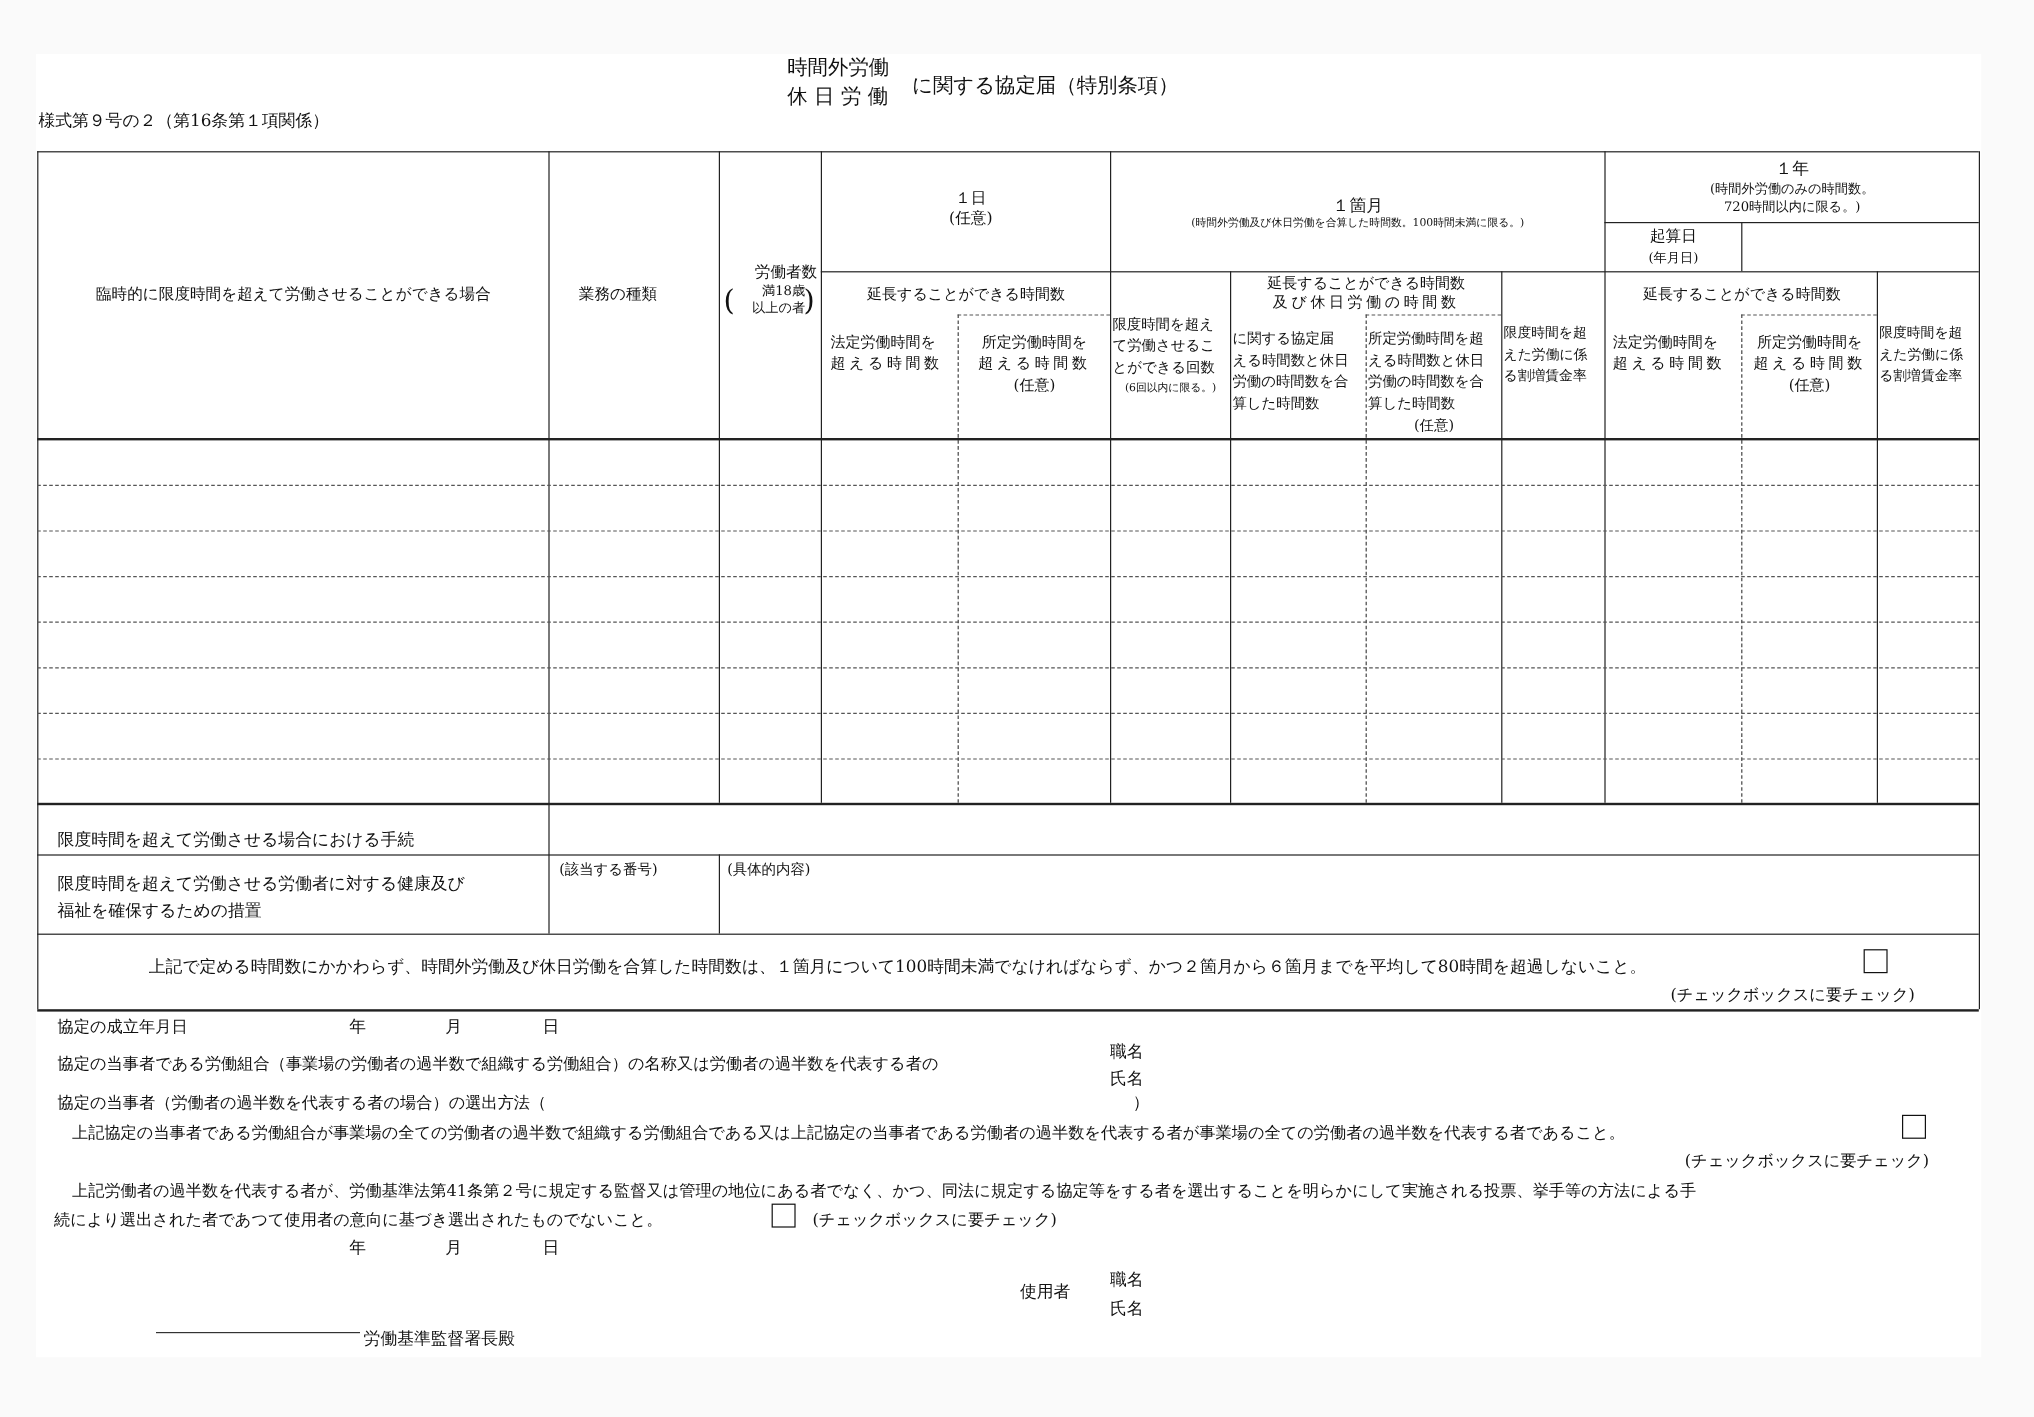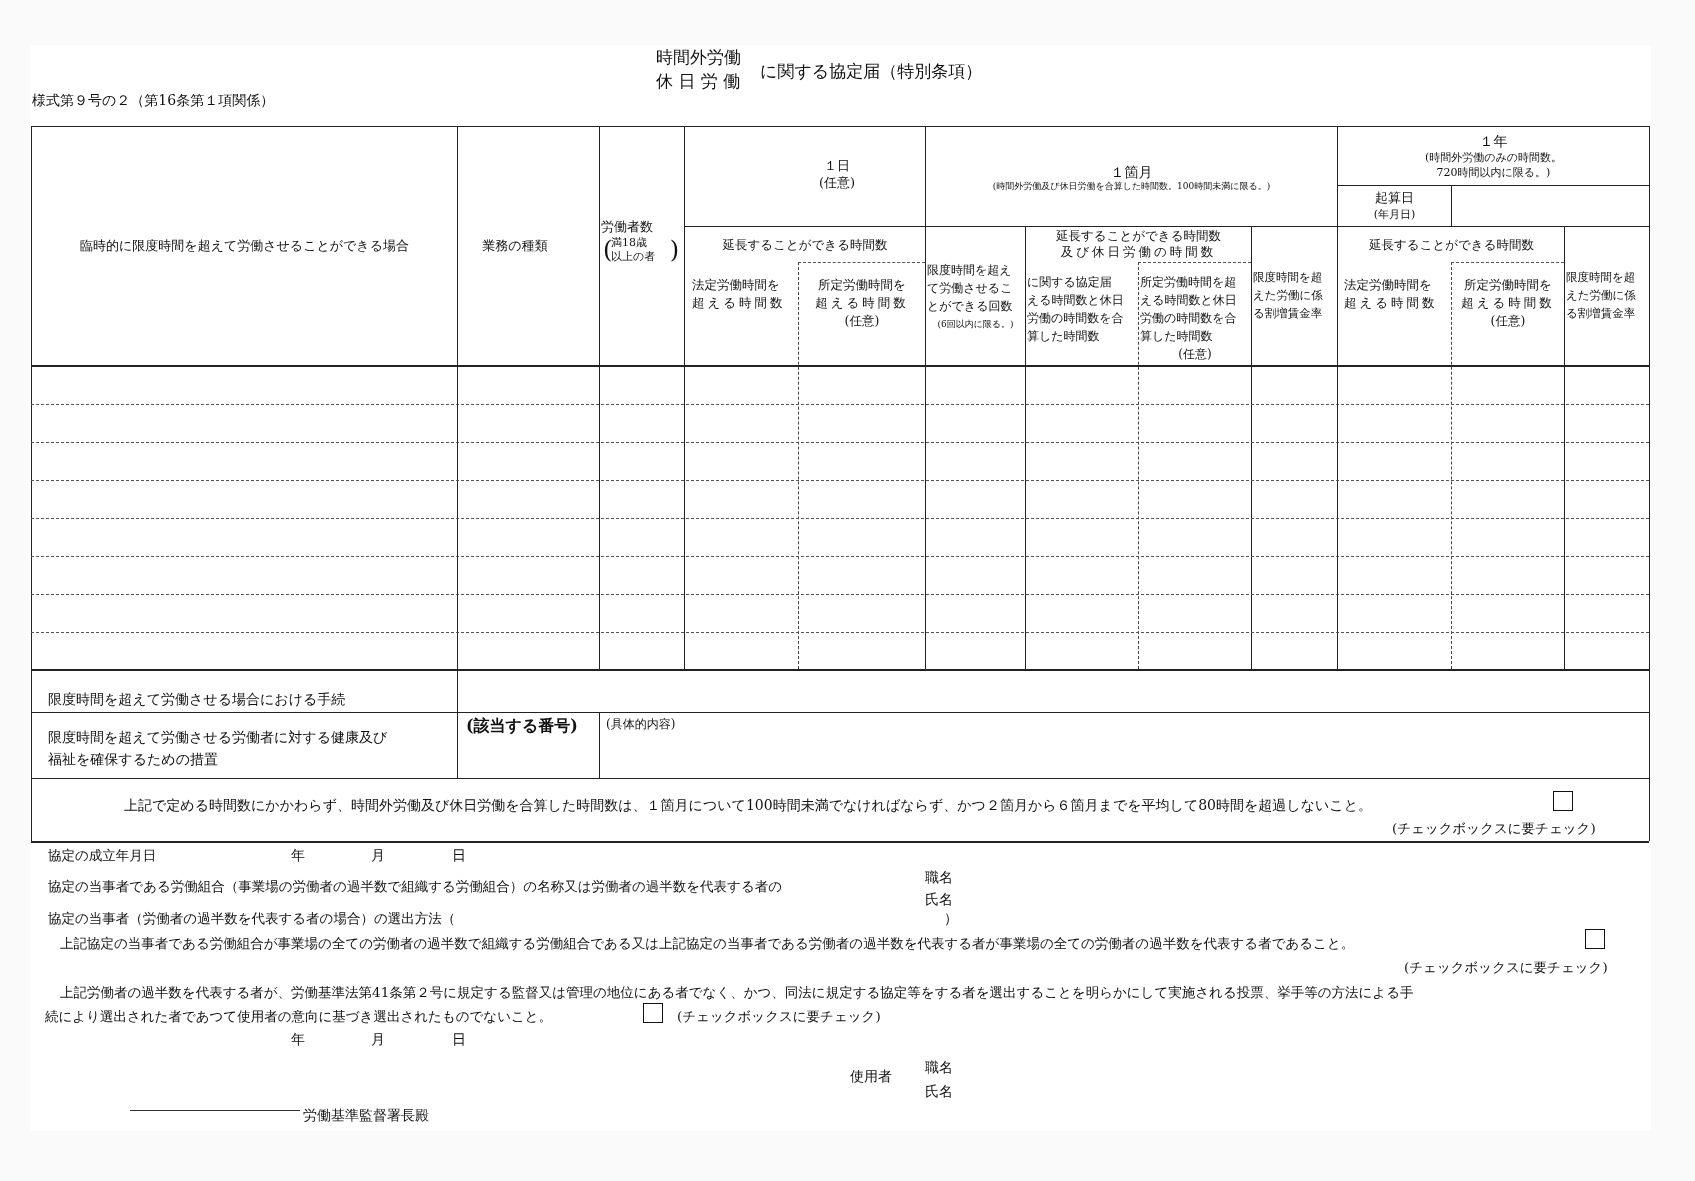--- a/index.html
+++ b/index.html
@@ -79,31 +79,31 @@
   <div class="hld" style="left:31px; top:480px; width:1618px;"></div>
   <div class="hld" style="left:31px; top:518px; width:1618px;"></div>
   <div class="hld" style="left:31px; top:556px; width:1618px;"></div>
   <div class="hld" style="left:31px; top:594px; width:1618px;"></div>
   <div class="hld" style="left:31px; top:632px; width:1618px;"></div>
 </div>
 
 <div class="cell hdr" style="left:33px; top:128px; width:423px; height:236px;">臨時的に限度時間を超えて労働させることができる場合</div>
 <div class="cell hdr" style="left:459px; top:128px; width:112px; height:236px;">業務の種類</div>
 
-<div class="abs" style="left:601px; top:218px; width:80px; text-align:left;">
+<div class="abs" style="left:601px; top:218px; width:80px; text-align:right;">
   <div class="hdr">労働者数</div>
   <div style="position:relative; font-size:11px; line-height:14px; padding:0 10px;">
     <span style="position:absolute; left:2px; top:2px; font-size:24px; line-height:24px;">(</span>
     <div>満18歳</div>
     <div>以上の者</div>
     <span style="position:absolute; right:2px; top:2px; font-size:24px; line-height:24px;">)</span>
   </div>
 </div>
 
-<div class="cell hdr" style="left:718px; top:150px; width:238px; height:50px; flex-direction:column;">
+<div class="cell hdr" style="left:690px; top:150px; width:238px; height:50px; flex-direction:column;">
   <div>１日</div>
   <div>(任意)</div>
 </div>
 <div class="cell sm" style="left:686px; top:232px; width:238px; height:26px; font-size:12.5px;">延長することができる時間数</div>
 <div class="cell-l hdr-s" style="left:692px; top:276px; width:104px;">
   <div>法定労働時間を</div>
   <div style="letter-spacing:3px;">超える時間数</div>
 </div>
 <div class="cell-l hdr-s" style="left:800px; top:276px; width:124px; text-align:center;">
   <div>所定労働時間を</div>
@@ -181,21 +181,21 @@
   <div class="inrow" style="left:33px; top:634px; width:1615px; height:34px;"></div>
 </div>
 
 <div class="abs t" style="left:48px; top:667px;margin-top:24px;">限度時間を超えて労働させる場合における手続</div>
 <div class="abs" style="left:459px; top:671px; width:1189px; height:40px;"></div>
 
 <div class="abs t" style="left:48px; top:726px; line-height:22px;">
   <div>限度時間を超えて労働させる労働者に対する健康及び</div>
   <div>福祉を確保するための措置</div>
 </div>
-<div class="abs sm" style="left:466px; top:716px; font-size:16px;font-weight:bold;">(該当する番号)</div>
+<div class="abs sm" style="left:466px; top:716px; font-size:12px;">(該当する番号)</div>
 <div class="abs" style="left:459px; top:732px; width:139px; height:45px;"></div>
 <div class="abs sm" style="left:606px; top:716px; font-size:12px;text-align:right;">(具体的内容)</div>
 <div class="abs" style="left:601px; top:732px; width:1047px; height:45px;"></div>
 
 <div class="abs t" style="left:124px; top:797px; font-size:14px;">上記で定める時間数にかかわらず、時間外労働及び休日労働を合算した時間数は、１箇月について100時間未満でなければならず、かつ２箇月から６箇月までを平均して80時間を超過しないこと。</div>
 <div class="checkbox" style="left:1553px; top:791px;"></div>
 <div class="abs t" style="left:1392px; top:820px; font-size:13.5px;">(チェックボックスに要チェック)</div>
 
 <div class="abs t" style="left:48px; top:847px; font-size:13.5px;">協定の成立年月日</div>
 <div class="abs t" style="left:291px; top:847px;">年</div>

